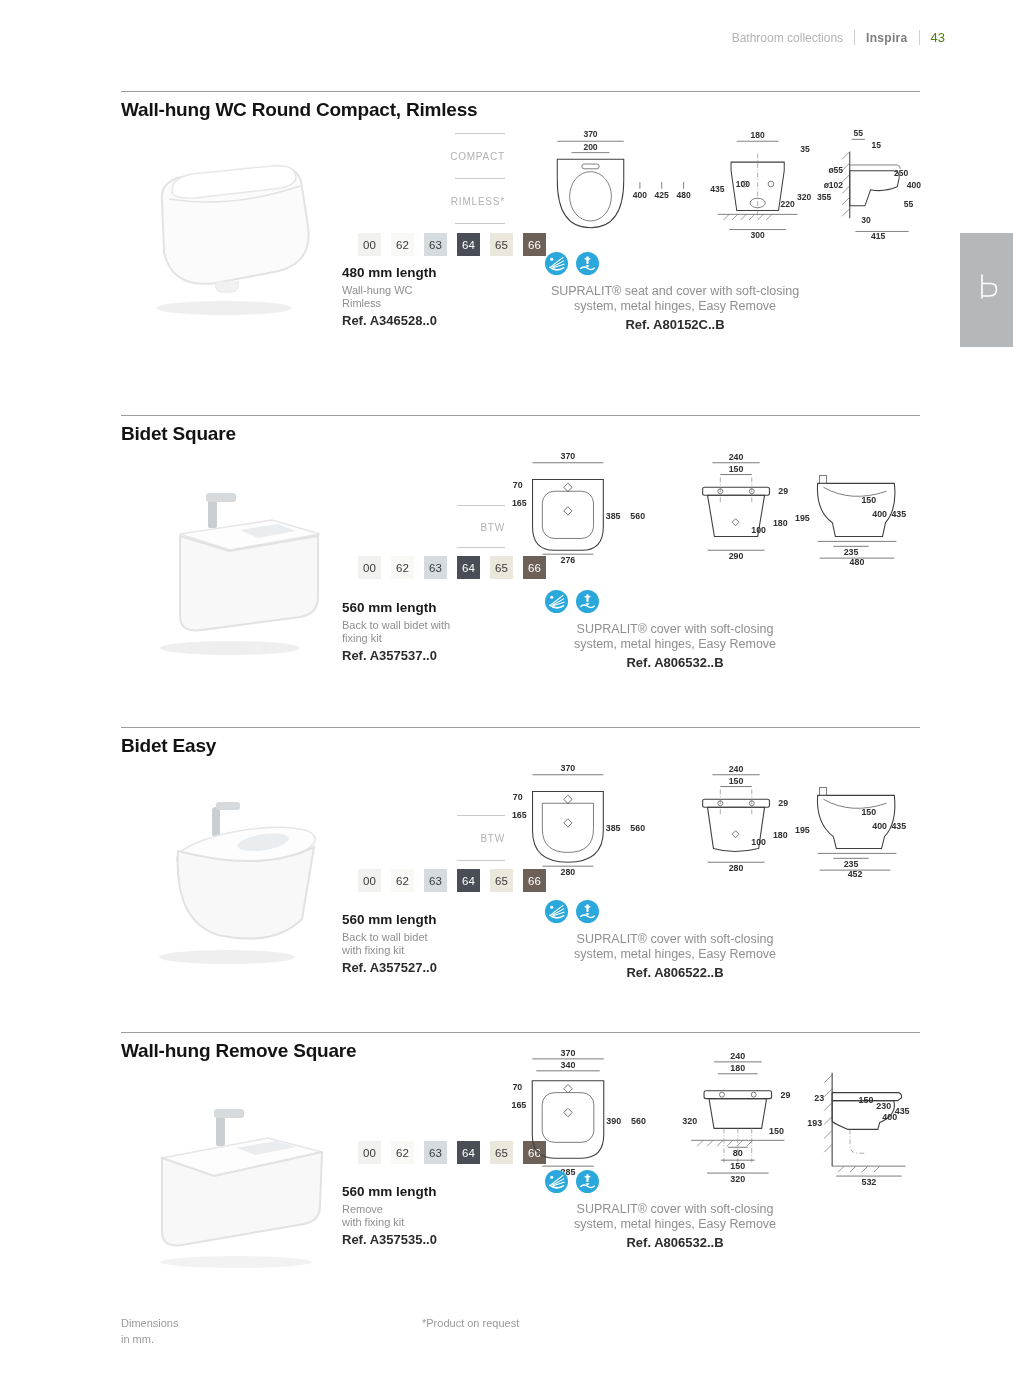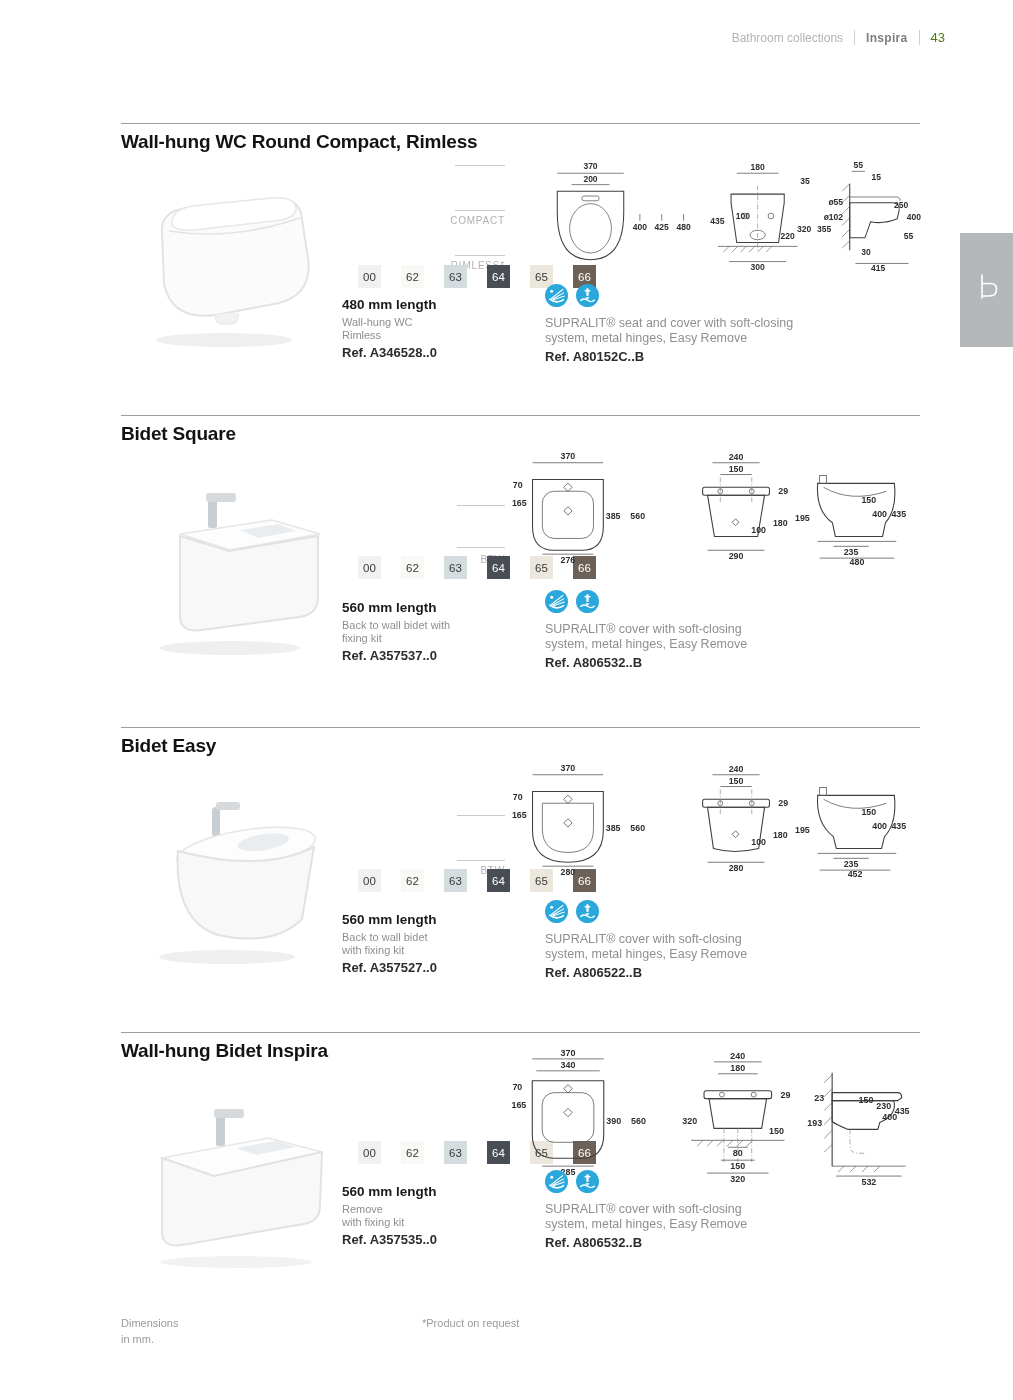--- a/index.html
+++ b/index.html
@@ -19,32 +19,32 @@
               display:flex; align-items:center; justify-content:center; }
 
   
   .sec { position:absolute; left:0; width:1013px; }
   .sec-rule { position:absolute; left:121px; top:0; width:799px; height:1px; background:#9c9c9c; }
   .sec-title { position:absolute; left:121px; top:8px; font-size:19px; font-weight:bold; color:#131313; letter-spacing:-.2px; }
 
   .badges { position:absolute; border-bottom:1px solid #c9c9c9; }
   .badge-item { position:relative; border-top:1px solid #c9c9c9; }
   .badge-item span { position:absolute; right:0; top:50%; transform:translateY(-50%);
-                     white-space:nowrap; font-size:10px; color:#b1b1b1; letter-spacing:.8px;margin-top:32px; }
-
-  .swatches { position:absolute; display:flex; gap:20px; }
+                     white-space:nowrap; font-size:10px; color:#b1b1b1; letter-spacing:.8px; }
+
+  .swatches { position:absolute; display:flex; gap:10px; }
   .sw { width:23px; height:23px; display:flex; align-items:center; justify-content:center; font-size:11.5px; }
 
   .ptext { position:absolute; width:180px; }
   .len { font-size:13.5px; font-weight:bold; color:#1b1b1b; margin-bottom:4px; }
   .desc { font-size:11px; color:#8f8f8f; line-height:1.22; }
   .ref { font-size:13px; font-weight:bold; color:#2c2c2c; margin-top:2px; }
 
   .acc-icons { position:absolute; display:flex; gap:8px; }
-  .acc-text { position:absolute; width:260px; }
+  .acc-text { position:absolute; width:260px;text-align:center; }
   .acc-line { font-size:12.5px; color:#8f8f8f; line-height:1.22; }
 
   .dims text { font-size:9px; fill:#2e2e2e; }
   .dims .sh { stroke:#3f3f3f; stroke-width:1.1; fill:none; }
   .dims .ln { stroke:#5a5a5a; stroke-width:.8; fill:none; }
   .dims .cl { stroke:#8a8a8a; stroke-width:.7; fill:none; stroke-dasharray:5 2 1 2; }
   .dims .ht { stroke:#6a6a6a; stroke-width:.7; }
 
   .footer-block { position:absolute; top:1316px; font-size:11px; color:#9a9a9a; line-height:1.45; }
 </style>
@@ -62,21 +62,21 @@
   </div>
 
   <div class="side-tab" style="background: rgb(181, 184, 187);">
     <span>
       <svg width="26" height="32" viewBox="0 0 26 32">
         <path d="M8,3 v23 M8,11.5 h8.5 q6,0 6,5.5 q0,7 -7,7 h-7.5" stroke="#fff" stroke-width="1.6" fill="none" stroke-linecap="round"></path>
       </svg>
     </span>
   </div>
 
-  <div class="sec" style="top:123px;height:300px">
+  <div class="sec" style="top:91px;height:300px">
     <div class="sec-rule"></div>
     <h2 class="sec-title">Wall-hung WC Round Compact, Rimless</h2>
 
     <div class="abs" style="left:122px;top:45px">
       <svg width="212" height="185" viewBox="0 0 212 185">
         <ellipse cx="102" cy="172" rx="68" ry="7" fill="#efefef"></ellipse>
         <path d="M40,64 Q38,44 64,40 L148,31 Q174,28 179,45 L186,90 Q191,126 157,135 L94,147 Q50,153 42,116 Z" fill="#fbfbfb" stroke="#e3e3e5" stroke-width="2"></path>
         <path d="M50,56 Q49,42 70,38 L150,30 Q172,28 174,40 Q175,48 160,52 L72,62 Q52,63 50,56 Z" fill="#ffffff" stroke="#e7e7e9" stroke-width="1.5"></path>
         <path d="M47,63 Q110,73 178,50" stroke="#e2e2e4" stroke-width="1.5" fill="none"></path>
         <path d="M94,146 q-2,10 6,10 h10 q8,-1 6,-11" fill="#f1f1f1" stroke="#e6e6e6"></path>
@@ -425,21 +425,21 @@
     </div>
     <div class="acc-text" style="left:545px;top:205px">
       <div class="acc-line">SUPRALIT® cover with soft-closing</div>
       <div class="acc-line">system, metal hinges, Easy Remove</div>
       <div class="ref">Ref. A806522..B</div>
     </div>
   </div>
 
   <div class="sec" style="top:1032px;height:290px">
     <div class="sec-rule"></div>
-    <h2 class="sec-title">Wall-hung Bidet Inspira</h2>
+    <h2 class="sec-title">Wall-hung Remove Square</h2>
 
     <div class="abs" style="left:118px;top:50px">
       <svg width="218" height="195" viewBox="0 0 218 195">
         <ellipse cx="118" cy="180" rx="76" ry="6" fill="#f2f2f2"></ellipse>
         <rect x="98" y="30" width="9" height="34" rx="2" fill="#c9ced3"></rect>
         <rect x="96" y="27" width="30" height="9" rx="3" fill="#d6dadd"></rect>
         <path d="M44,76 L150,56 L204,70 L96,94 Z" fill="#fdfdfd" stroke="#e6e6e8" stroke-width="1.5"></path>
         <path d="M118,66 L158,59 L178,65 L138,73 Z" fill="#eaedf0"></path>
         <path d="M44,76 L44,150 Q44,166 64,163 L186,142 Q202,139 202,124 L204,70 L96,94 Z" fill="#f8f8f9" stroke="#e2e2e4" stroke-width="2"></path>
       </svg>

